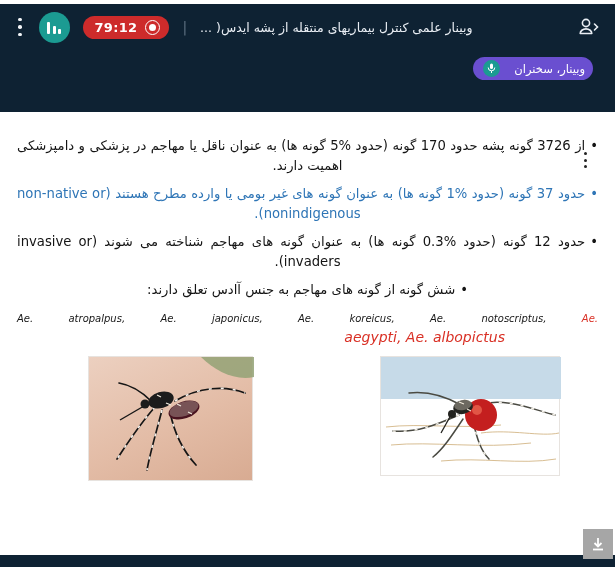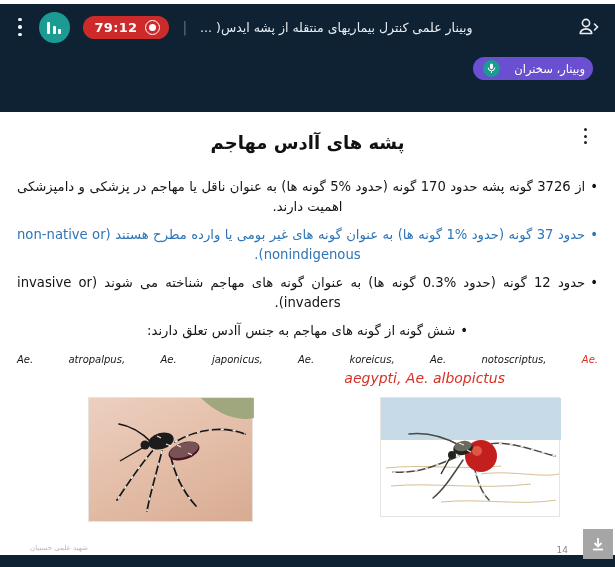--- a/index.html
+++ b/index.html
@@ -132,21 +132,20 @@
   </header>
 
   <main class="slide">
 
     <div class="slide-kebab">
       <i></i>
         <i></i>
         <i></i>
     </div>
 
-    <h1 class="slide-title">پشه های آادس مهاجم</h1>
 
     <div class="bullets">
       <div class="bullet">
         <span class="marker">•</span><span>از 3726 گونه پشه حدود 170 گونه (حدود %5 گونه ها) به عنوان ناقل یا مهاجم در پزشکی و دامپزشکی اهمیت دارند.</span>
       </div>
       <div class="bullet blue">
         <span class="marker">•</span><span>حدود 37 گونه (حدود %1 گونه ها) به عنوان گونه های غیر بومی یا وارده مطرح هستند (non-native or nonindigenous).</span>
       </div>
       <div class="bullet">
         <span class="marker">•</span><span>حدود 12 گونه (حدود %0.3 گونه ها) به عنوان گونه های مهاجم شناخته می شوند (invasive or invaders).</span>

